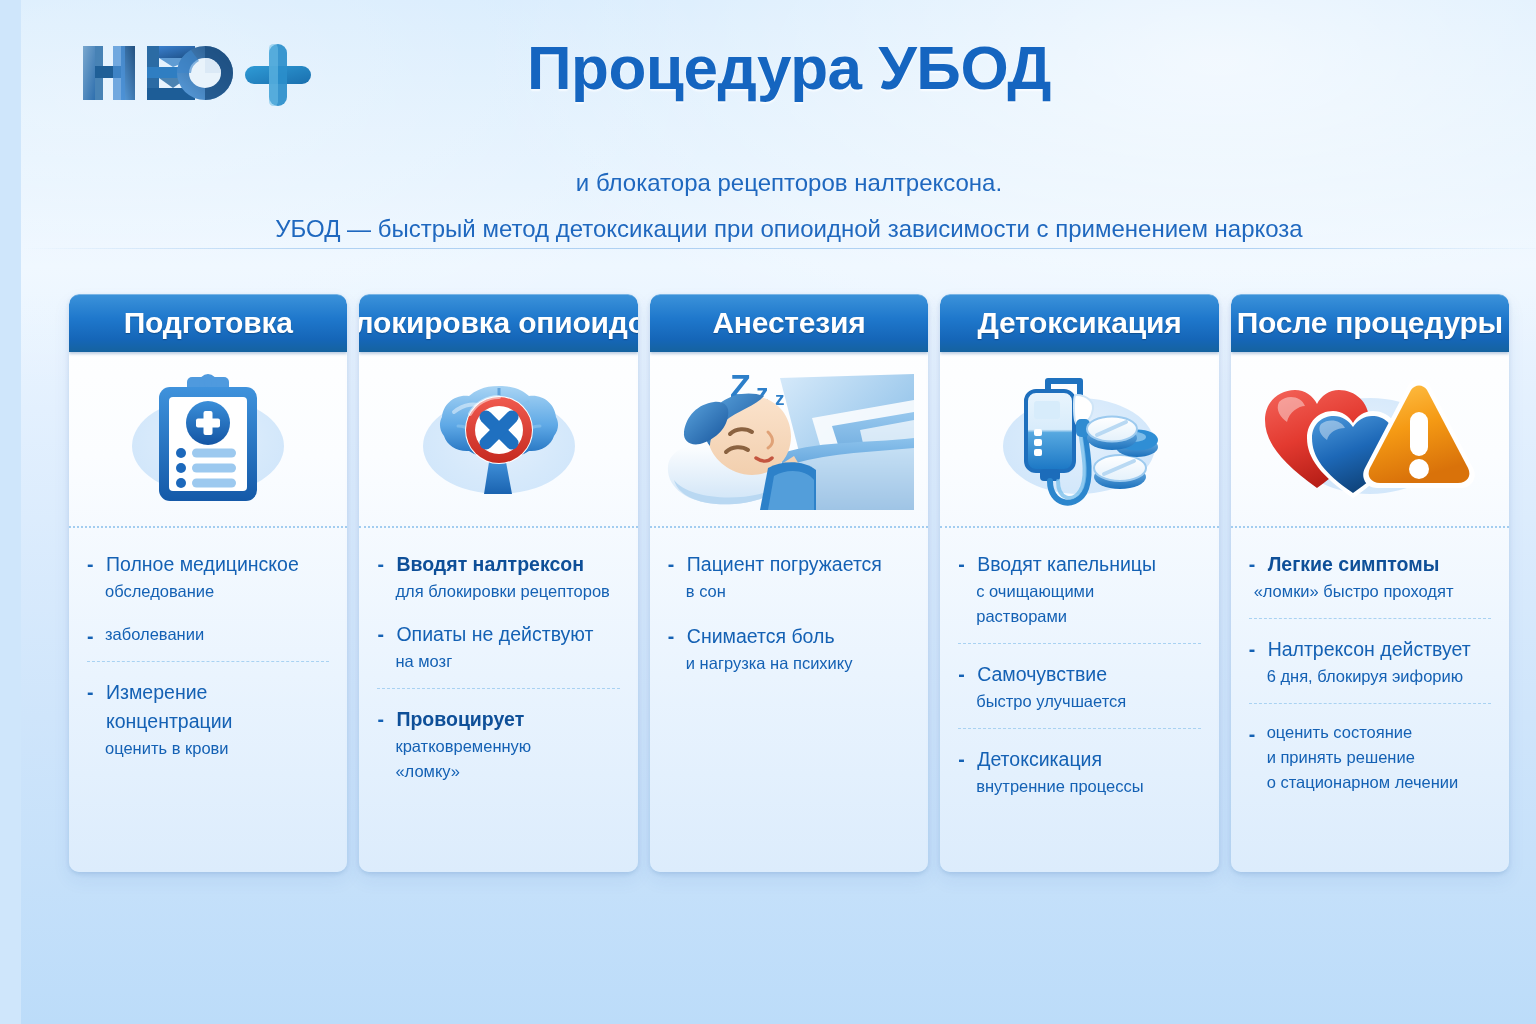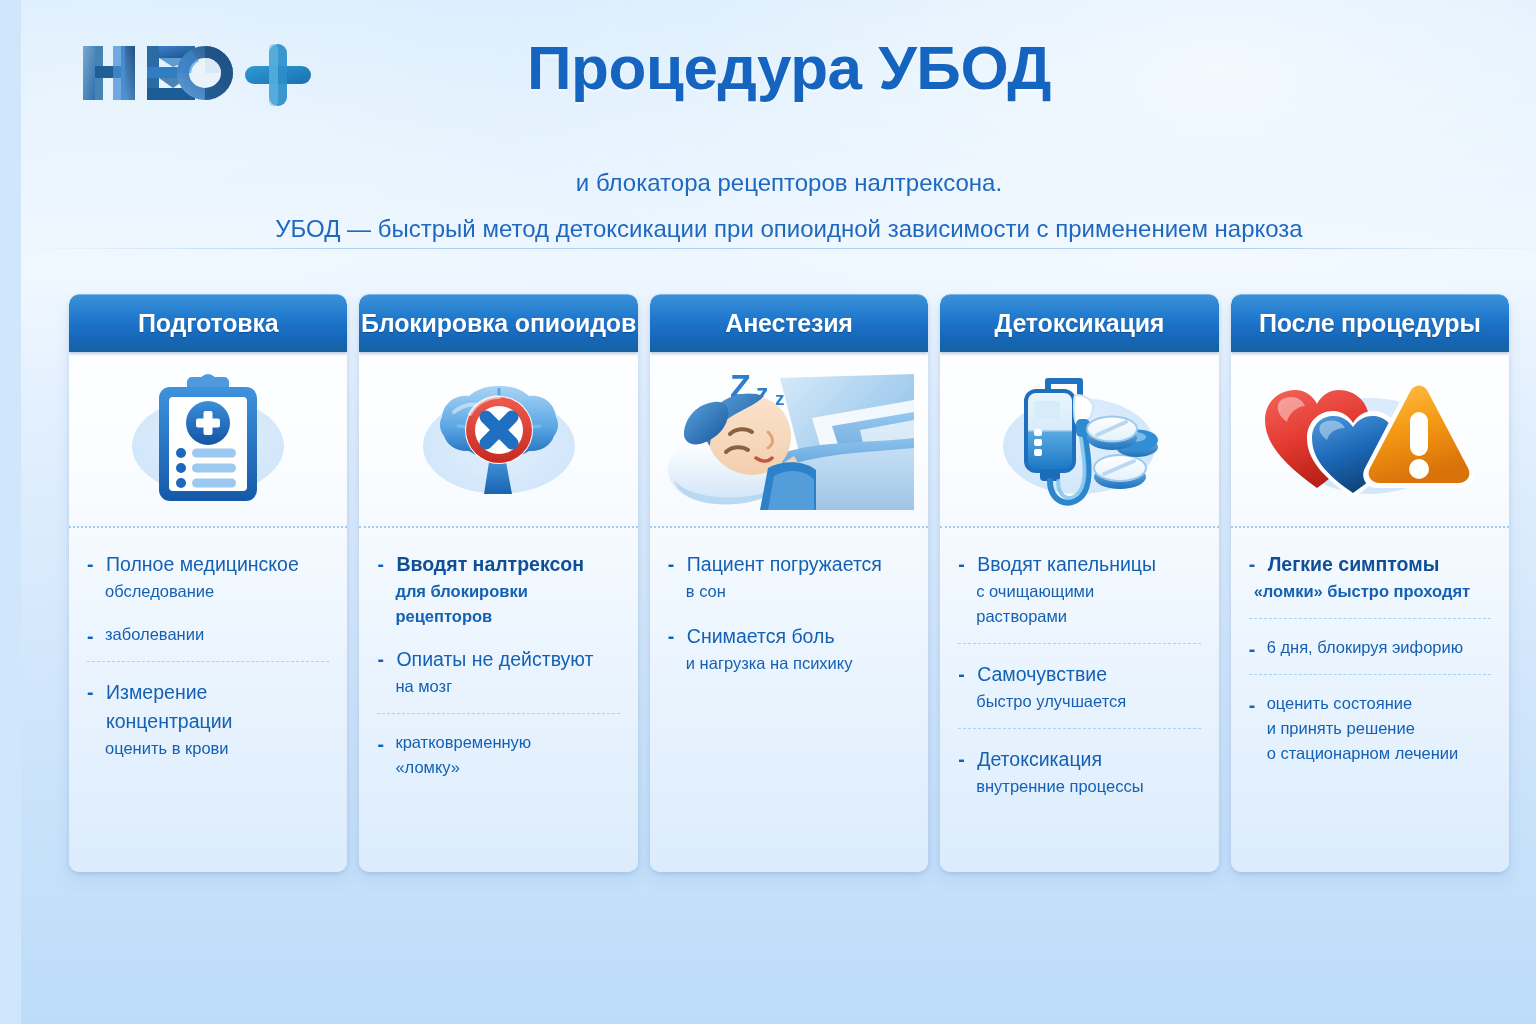--- a/index.html
+++ b/index.html
@@ -116,21 +116,21 @@
     flex: 0 0 58px;
     display: flex;
     align-items: center;
     justify-content: center;
     background: linear-gradient(180deg, #3c93da 0%, #1f78cc 42%, #1566b8 78%, #15639f 100%);
     border-radius: 10px 10px 0 0;
     box-shadow: inset 0 1px 0 rgba(255,255,255,0.32), 0 2px 3px rgba(20,80,150,0.28);
   }
   .card-header-title {
     color: #ffffff;
-    font-size: 25px;
+    font-size: 30px;
     font-weight: bold;
     letter-spacing: -0.2px;
     white-space: nowrap;
     text-shadow: 0 1px 1px rgba(10,55,105,0.55);
   }
 
   .card-icon {
     flex: 0 0 174px;
     height: 174px;
     position: relative;
@@ -172,21 +172,21 @@
     font-weight: bold;
   }
   .bullet .main { display: block; }
   .bullet .main.bold { font-weight: bold; color: #0e4f98; }
   .bullet .sub {
     display: block;
     font-size: 16.5px;
     line-height: 25px;
     color: #1461b4;
   }
-  .bullet .sub.bold { font-weight: bold; }
+  .bullet .sub.bold { font-weight: normal; }
   .bullet.hang { padding-left: 19px; }
   .bullet.hang .sub { margin-left: -1px; }
 
   
   .icon-ellipse {
     position: absolute;
     left: 50%;
     top: 54%;
     transform: translate(-50%, -50%);
     width: 152px;
@@ -366,20 +366,21 @@
           </div>
           <div class="bullet hang" style="margin-top:16px">
             <span class="dash">-</span>
             <span class="main">Опиаты не действуют</span>
             <span class="sub">на мозг</span>
           </div>
         </div>
         <div class="bullet-group sep">
           <div class="bullet hang">
             <span class="dash">-</span>
+            <span class="main bold">Провоцирует</span>
             <span class="sub" style="white-space:pre-line">кратковременную
 «ломку»</span>
           </div>
         </div>
       </div>
     </div>
 
     <div class="card">
       <div class="card-header">
         <span class="card-header-title">Анестезия</span>
@@ -577,20 +578,21 @@
         <div class="bullet-group nosep">
           <div class="bullet hang">
             <span class="dash">-</span>
             <span class="main bold">Легкие симптомы</span>
             <span class="sub bold" style="margin-left:-14px">«ломки» быстро проходят</span>
           </div>
         </div>
         <div class="bullet-group sep">
           <div class="bullet hang">
             <span class="dash">-</span>
+            <span class="main">Налтрексон действует</span>
             <span class="sub">6 дня, блокируя эифорию</span>
           </div>
         </div>
         <div class="bullet-group sep">
           <div class="bullet hang">
             <span class="dash">-</span>
             <span class="sub" style="white-space:pre-line">оценить состояние
 и принять решение
 о стационарном лечении</span>
           </div>

